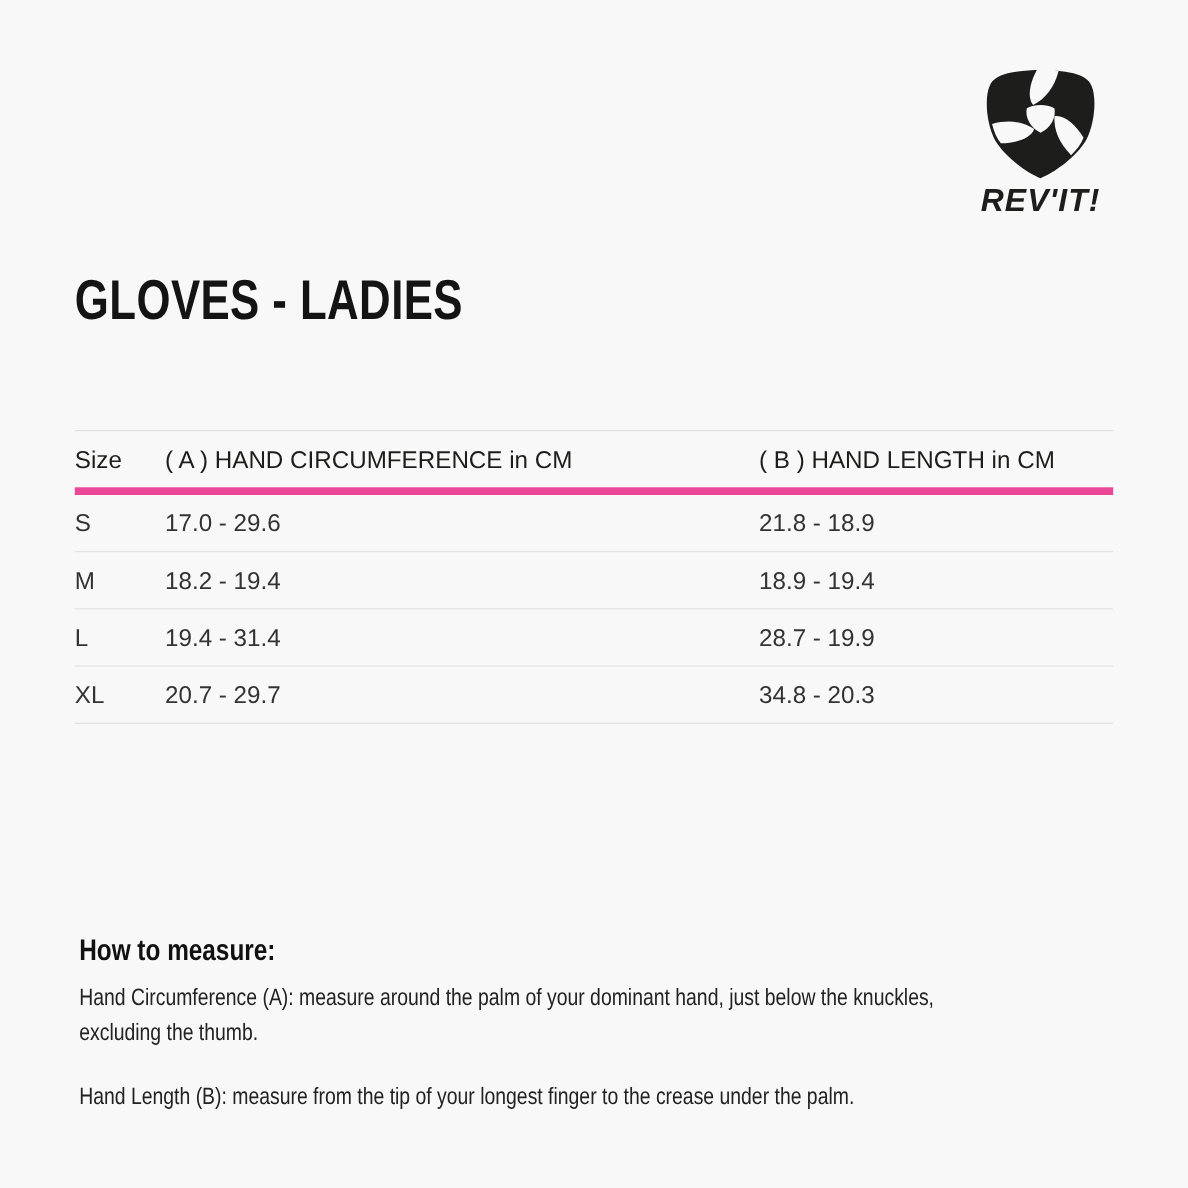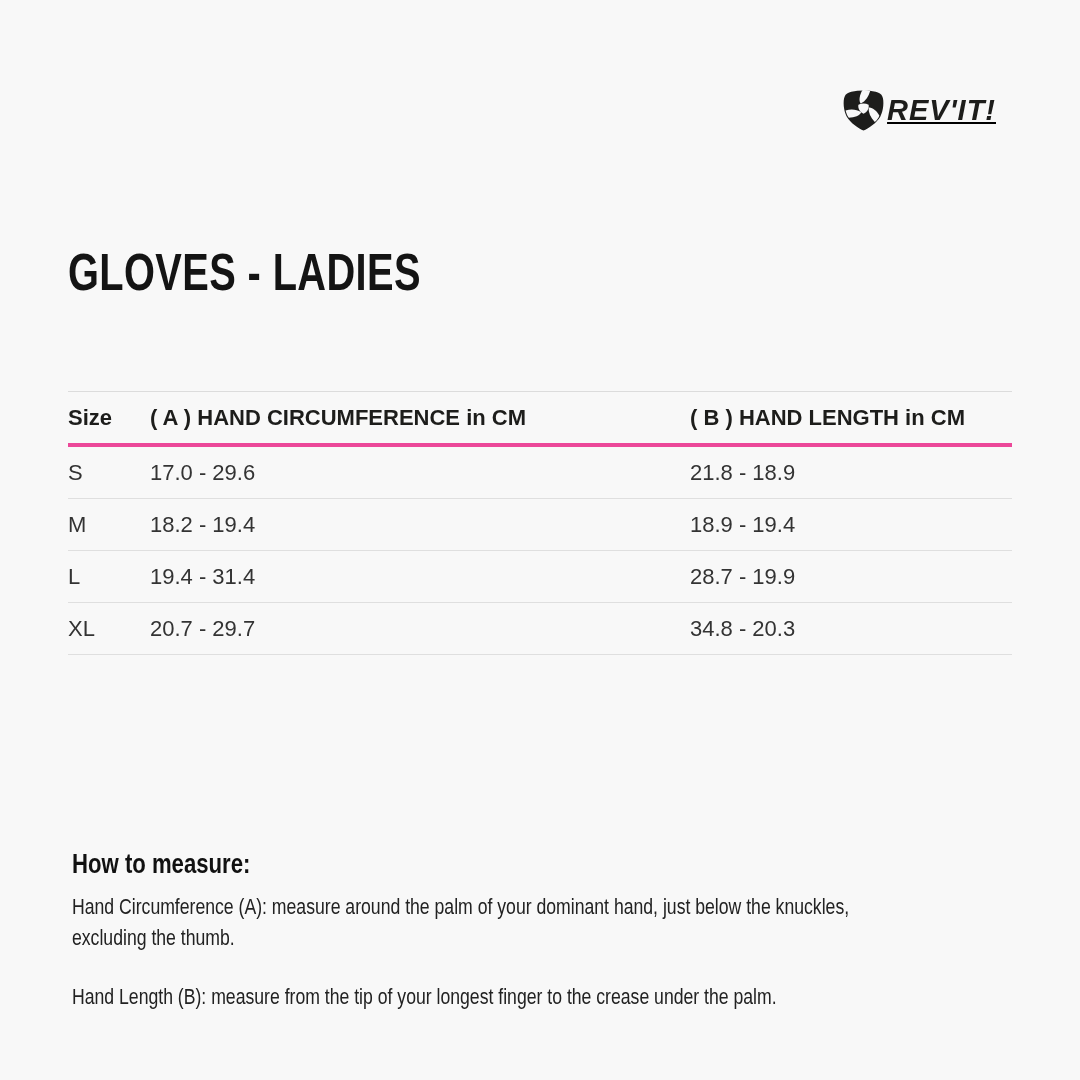--- a/index.html
+++ b/index.html
@@ -13,26 +13,25 @@
     width: 1080px;
     height: 1080px;
     background: #f8f8f8;
     overflow: hidden;
   }
 
   
   .brand {
     position: absolute;
     top: 54px;
-    left: 840px;
+    left: 868px;
     width: 156px;
     display: flex;
-    flex-direction: row;
+    flex-direction: column;
     align-items: center;
-    text-decoration: underline;
   }
   .brand .wordmark {
     margin-top: 3px;
     font-size: 29px;
     font-weight: bold;
     font-style: italic;
     letter-spacing: 1px;
     color: #1d1d1b;
     white-space: nowrap;
   }
@@ -61,27 +60,27 @@
     border-collapse: collapse;
     table-layout: fixed;
     font-size: 22px;
     color: #333333;
   }
   table.size-table col.c-size { width: 82px; }
   table.size-table col.c-a    { width: 540px; }
   table.size-table col.c-b    { width: 322px; }
   table.size-table th {
     text-align: left;
-    font-weight: bold;
+    font-weight: normal;
     color: #1d1d1b;
     height: 51px;
     padding: 0;
     vertical-align: middle;
     border-top: 1px solid #dcdcdc;
-    border-bottom: 4px solid #ec4899;
+    border-bottom: 7px solid #ec4899;
     white-space: nowrap;
   }
   table.size-table td {
     height: 51px;
     padding: 0;
     vertical-align: middle;
     border-bottom: 1px solid #dfdfdf;
     white-space: nowrap;
   }
 

